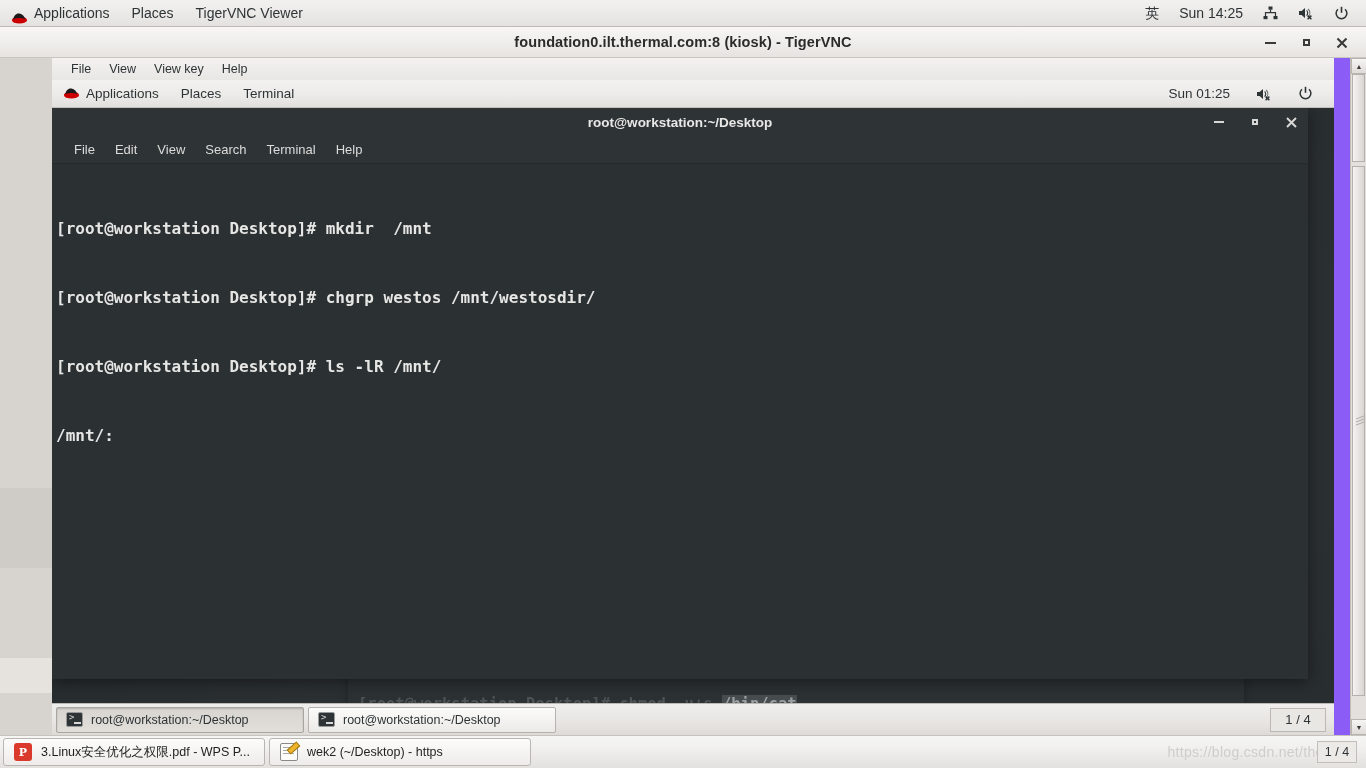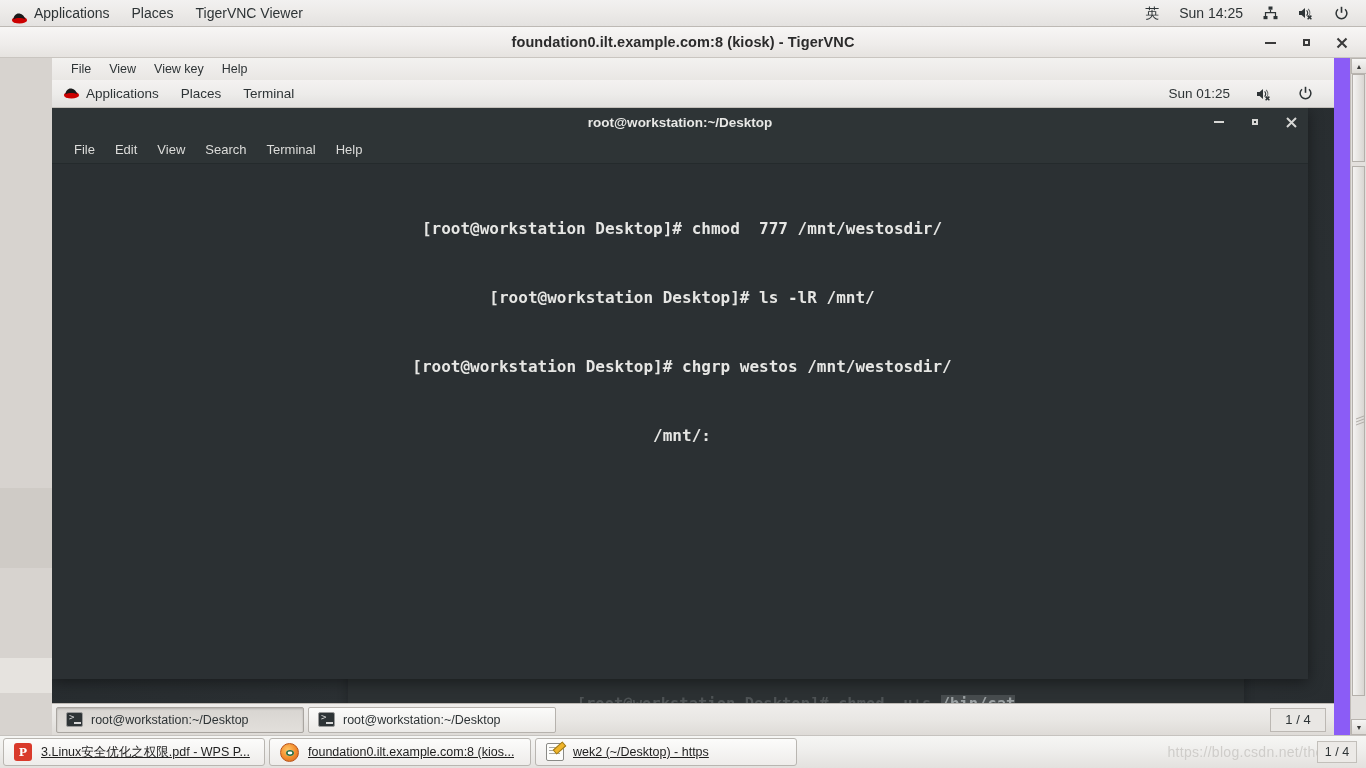--- a/index.html
+++ b/index.html
@@ -100,21 +100,20 @@
     font-size: 13.5px; color: #2e3436;
   }
   .inner-panel .pitem { padding: 0 11px; display: flex; align-items: center; gap: 6px; }
   .inner-right { margin-left: auto; display: flex; align-items: center; padding-right: 10px; gap: 4px; }
 
   
   .inner-desktop {
     position: absolute; left: 0; top: 28px; width: 1282px; height: 627px;
     background: radial-gradient(ellipse 900px 620px at 52% 46%, #31373a 0%, #2c3134 55%, #262b2e 100%);
     overflow: hidden;
-    text-align: center;
   }
   
   .shard {
     position: absolute; opacity: 0.30;
   }
 
   
   .bg-term {
     position: absolute; left: 296px; top: 372px; width: 896px; height: 294px;
     background: #2c3133;
@@ -250,21 +249,21 @@
     border-top: 1px solid #c6c3bf;
     display: flex; align-items: center; padding: 2px 3px; gap: 4px;
   }
   .wtb-btn {
     height: 28px; display: flex; align-items: center; gap: 9px;
     padding: 0 10px; font-size: 12.5px; color: #1f1f1f;
     border: 1px solid #b9b6b1; border-radius: 3px;
     background: linear-gradient(to bottom, #fcfcfb, #eeecea);
     width: 262px; overflow: hidden; white-space: nowrap; cursor: pointer;
   }
-  .wtb-label { overflow: hidden; text-overflow: ellipsis; white-space: nowrap; text-decoration: underline; }
+  .wtb-label { overflow: hidden; text-overflow: ellipsis; white-space: nowrap; }
   .ico-wps {
     width: 18px; height: 18px; flex: none; border-radius: 3px;
     background: #d93a2b; color: #fff; font-size: 11px; font-weight: bold;
     display: flex; align-items: center; justify-content: center;
     font-family: "DejaVu Serif", serif;
   }
   .ico-monitor {
     width: 19px; height: 16px; flex: none; position: relative;
     background: linear-gradient(to bottom, #4a6fa5, #9fc0e4);
     border: 1.5px solid #3b4c63; border-radius: 2px;
@@ -361,21 +360,21 @@
           <path d="M4 3.2 A5.4 5.4 0 1 0 11 3.2" stroke="#2e3436" stroke-width="1.5" fill="none"></path>
           <rect x="6.7" y="0.8" width="1.6" height="6" fill="#2e3436"></rect>
         </svg>
       </div>
     </div>
   </div>
 
   <div class="vnc-window">
 
     <div class="vnc-titlebar">
-      <span class="vnc-title">foundation0.ilt.example.com:8 (kiosk) - TigerVNC</span>
+      <span class="vnc-title">foundation0.ilt.thermal.com:8 (kiosk) - TigerVNC</span>
       <div class="vnc-btns">
         <span class="winbtn">
             <span class="min-bar"></span>
           </span>
         <span class="winbtn">
             <span class="max-sq"></span>
           </span>
         <span class="winbtn">
           <svg width="12" height="12" viewBox="0 0 12 12">
               <path d="M1.5 1.5 L10.5 10.5 M10.5 1.5 L1.5 10.5" stroke="#3a3a3a" stroke-width="2.1"></path>
@@ -513,23 +512,23 @@
             </div>
             <div class="fg-term-menu">
               <span>File</span>
               <span>Edit</span>
               <span>View</span>
               <span>Search</span>
               <span>Terminal</span>
               <span>Help</span>
             </div>
             <div class="fg-term-body">
-              <div class="line"><span>[root@workstation Desktop]# chmod  777 /mnt/westosdir/</span></div>
+              <div class="line"><span>[root@workstation Desktop]# mkdir  /mnt</span></div>
+              <div class="line"><span>[root@workstation Desktop]# chgrp westos /mnt/westosdir/</span></div>
               <div class="line"><span>[root@workstation Desktop]# ls -lR /mnt/</span></div>
-              <div class="line"><span>[root@workstation Desktop]# chgrp westos /mnt/westosdir/</span></div>
               <div class="line"><span>/mnt/:</span></div>
               
               
               <div class="line"><span></span></div>
               
               
               
             </div>
           </div>
 
@@ -565,24 +564,20 @@
       </div>
     </div>
   </div>
 
   <div class="win-taskbar">
     <div class="wtb-btn">
       <span class="ico-wps">P</span>
       <span class="wtb-label">3.Linux安全优化之权限.pdf - WPS P...</span>
     </div>
     <div class="wtb-btn">
-      <span class="ico-vnc"></span>
-      <span class="wtb-label">foundation0.ilt.example.com:8 (kios...</span>
-    </div>
-    <div class="wtb-btn">
       <span class="ico-gedit"></span>
       <span class="wtb-label">wek2 (~/Desktop) - https</span>
     </div>
     <div class="win-ws">
       <span>1 / 4</span>
     </div>
     <span class="watermark">https://blog.csdn.net/thermal</span>
   </div>
 
 </div>

